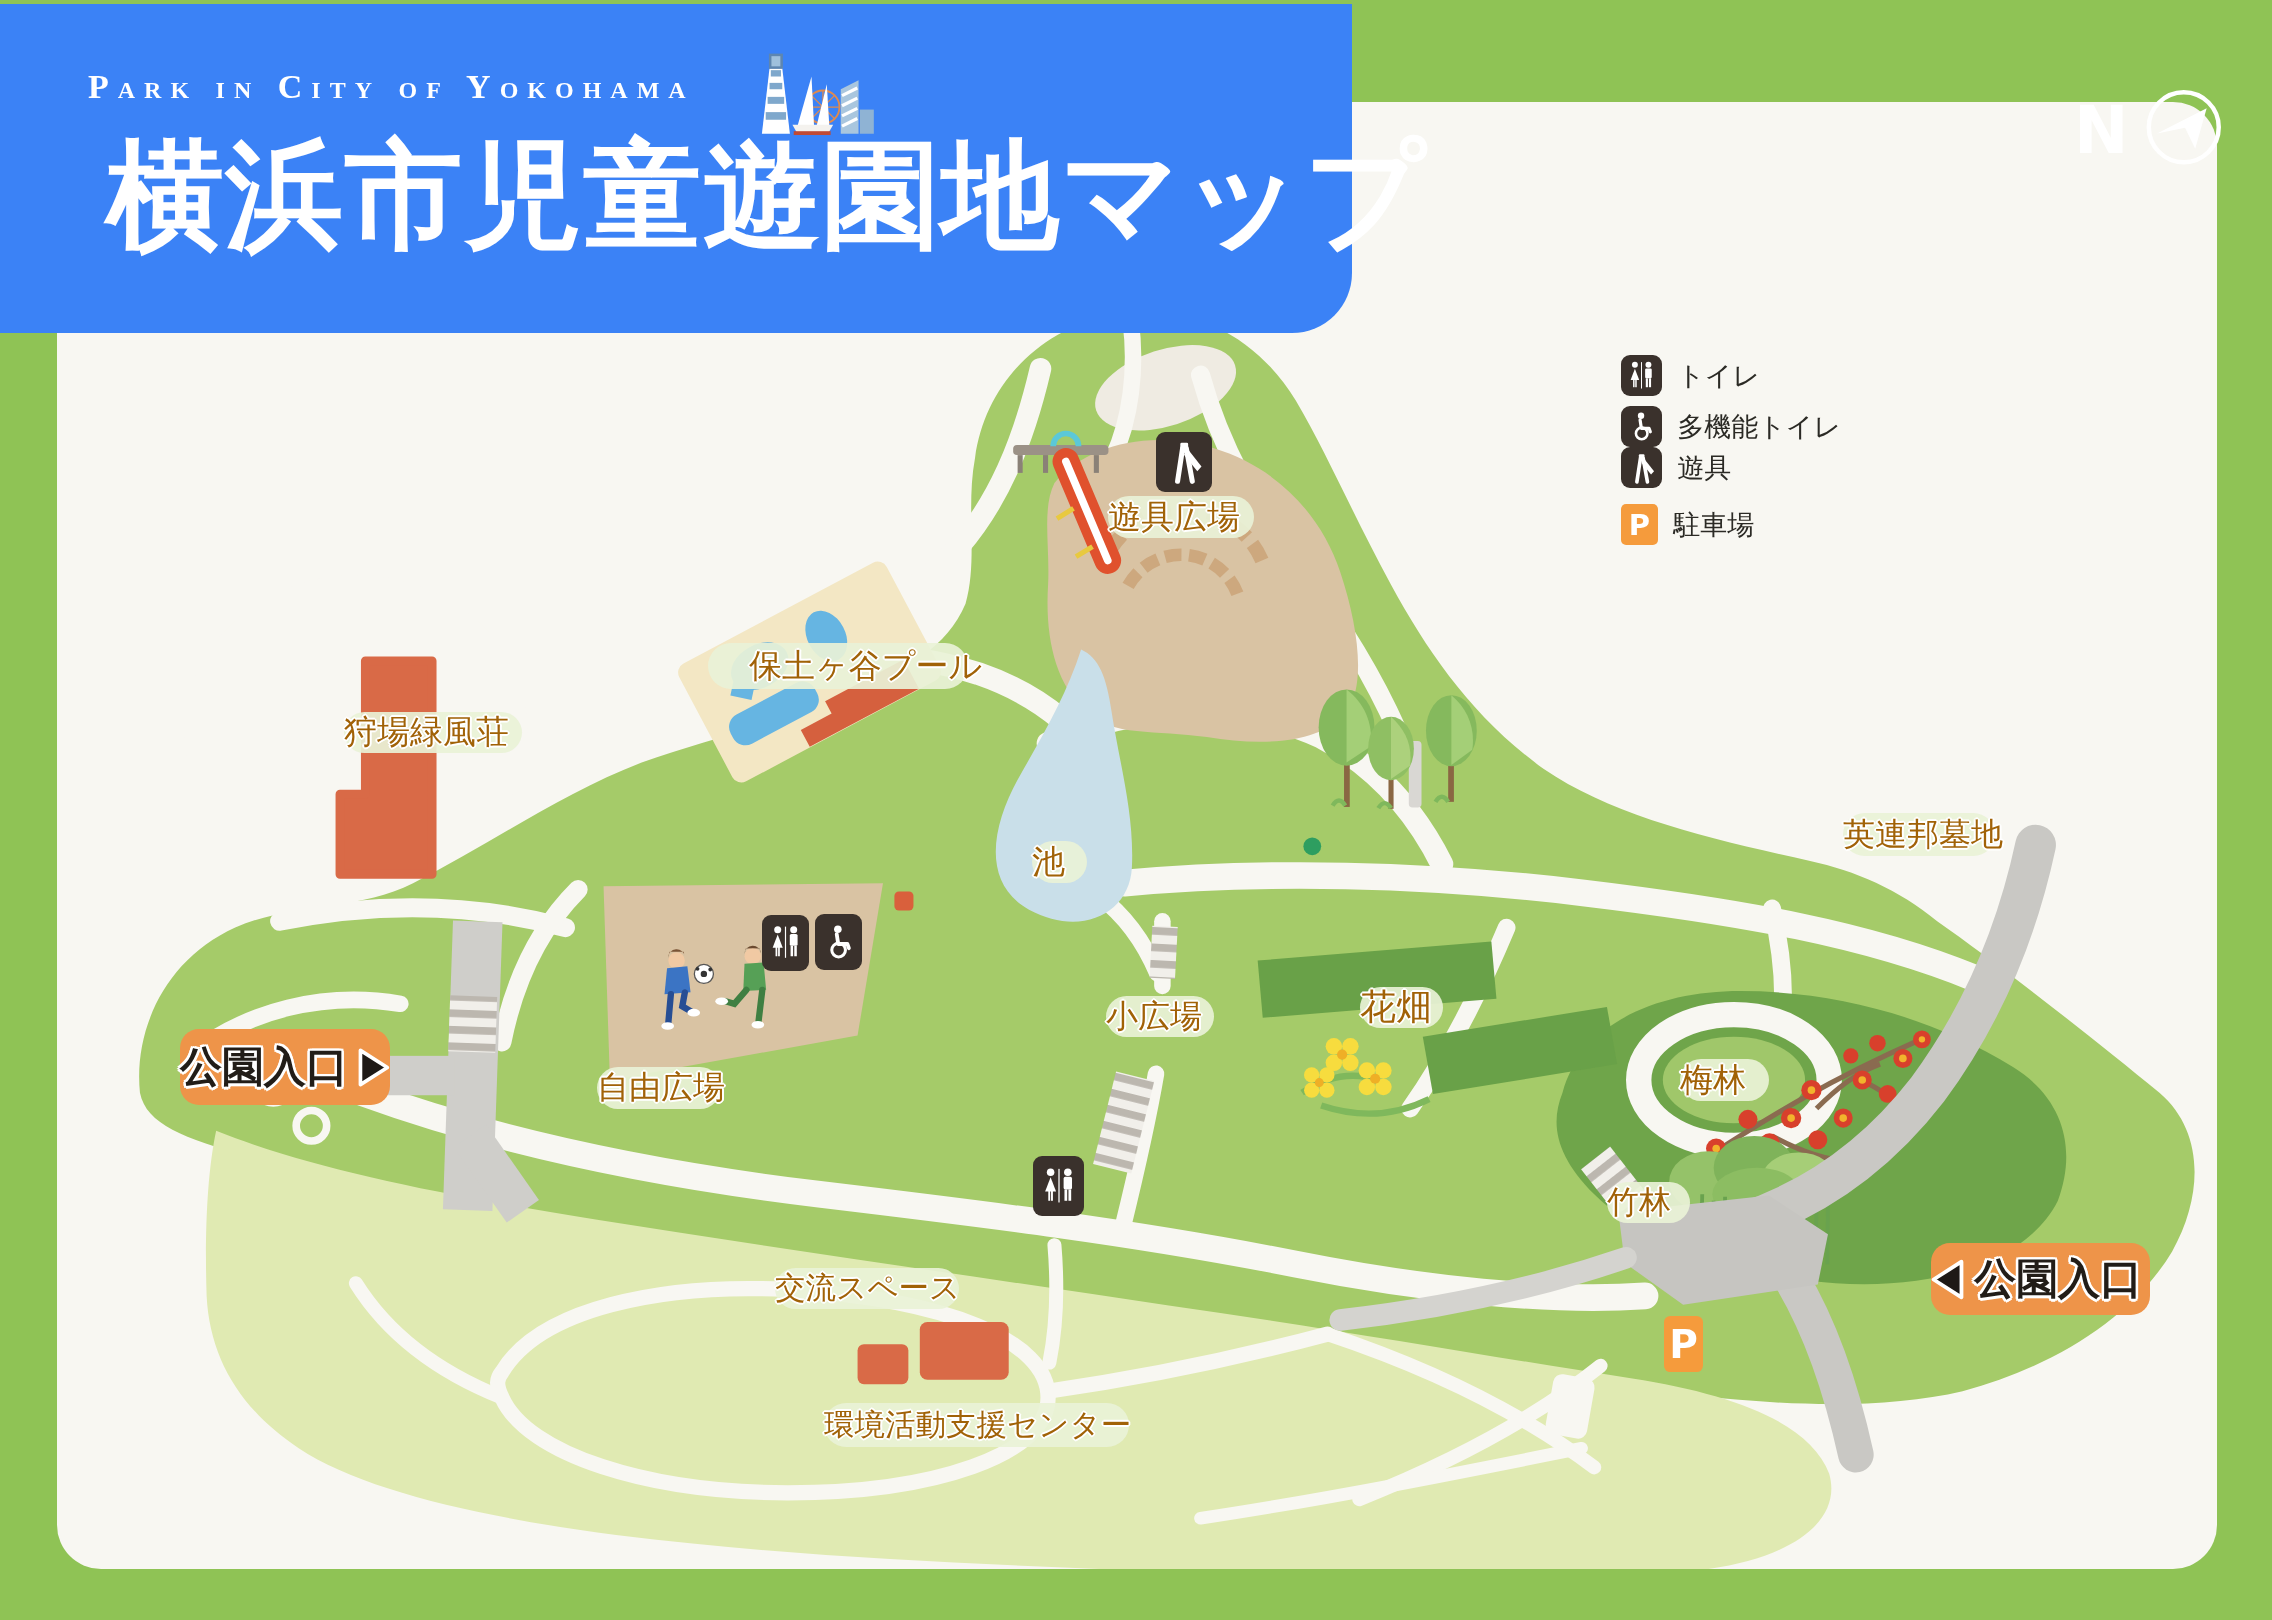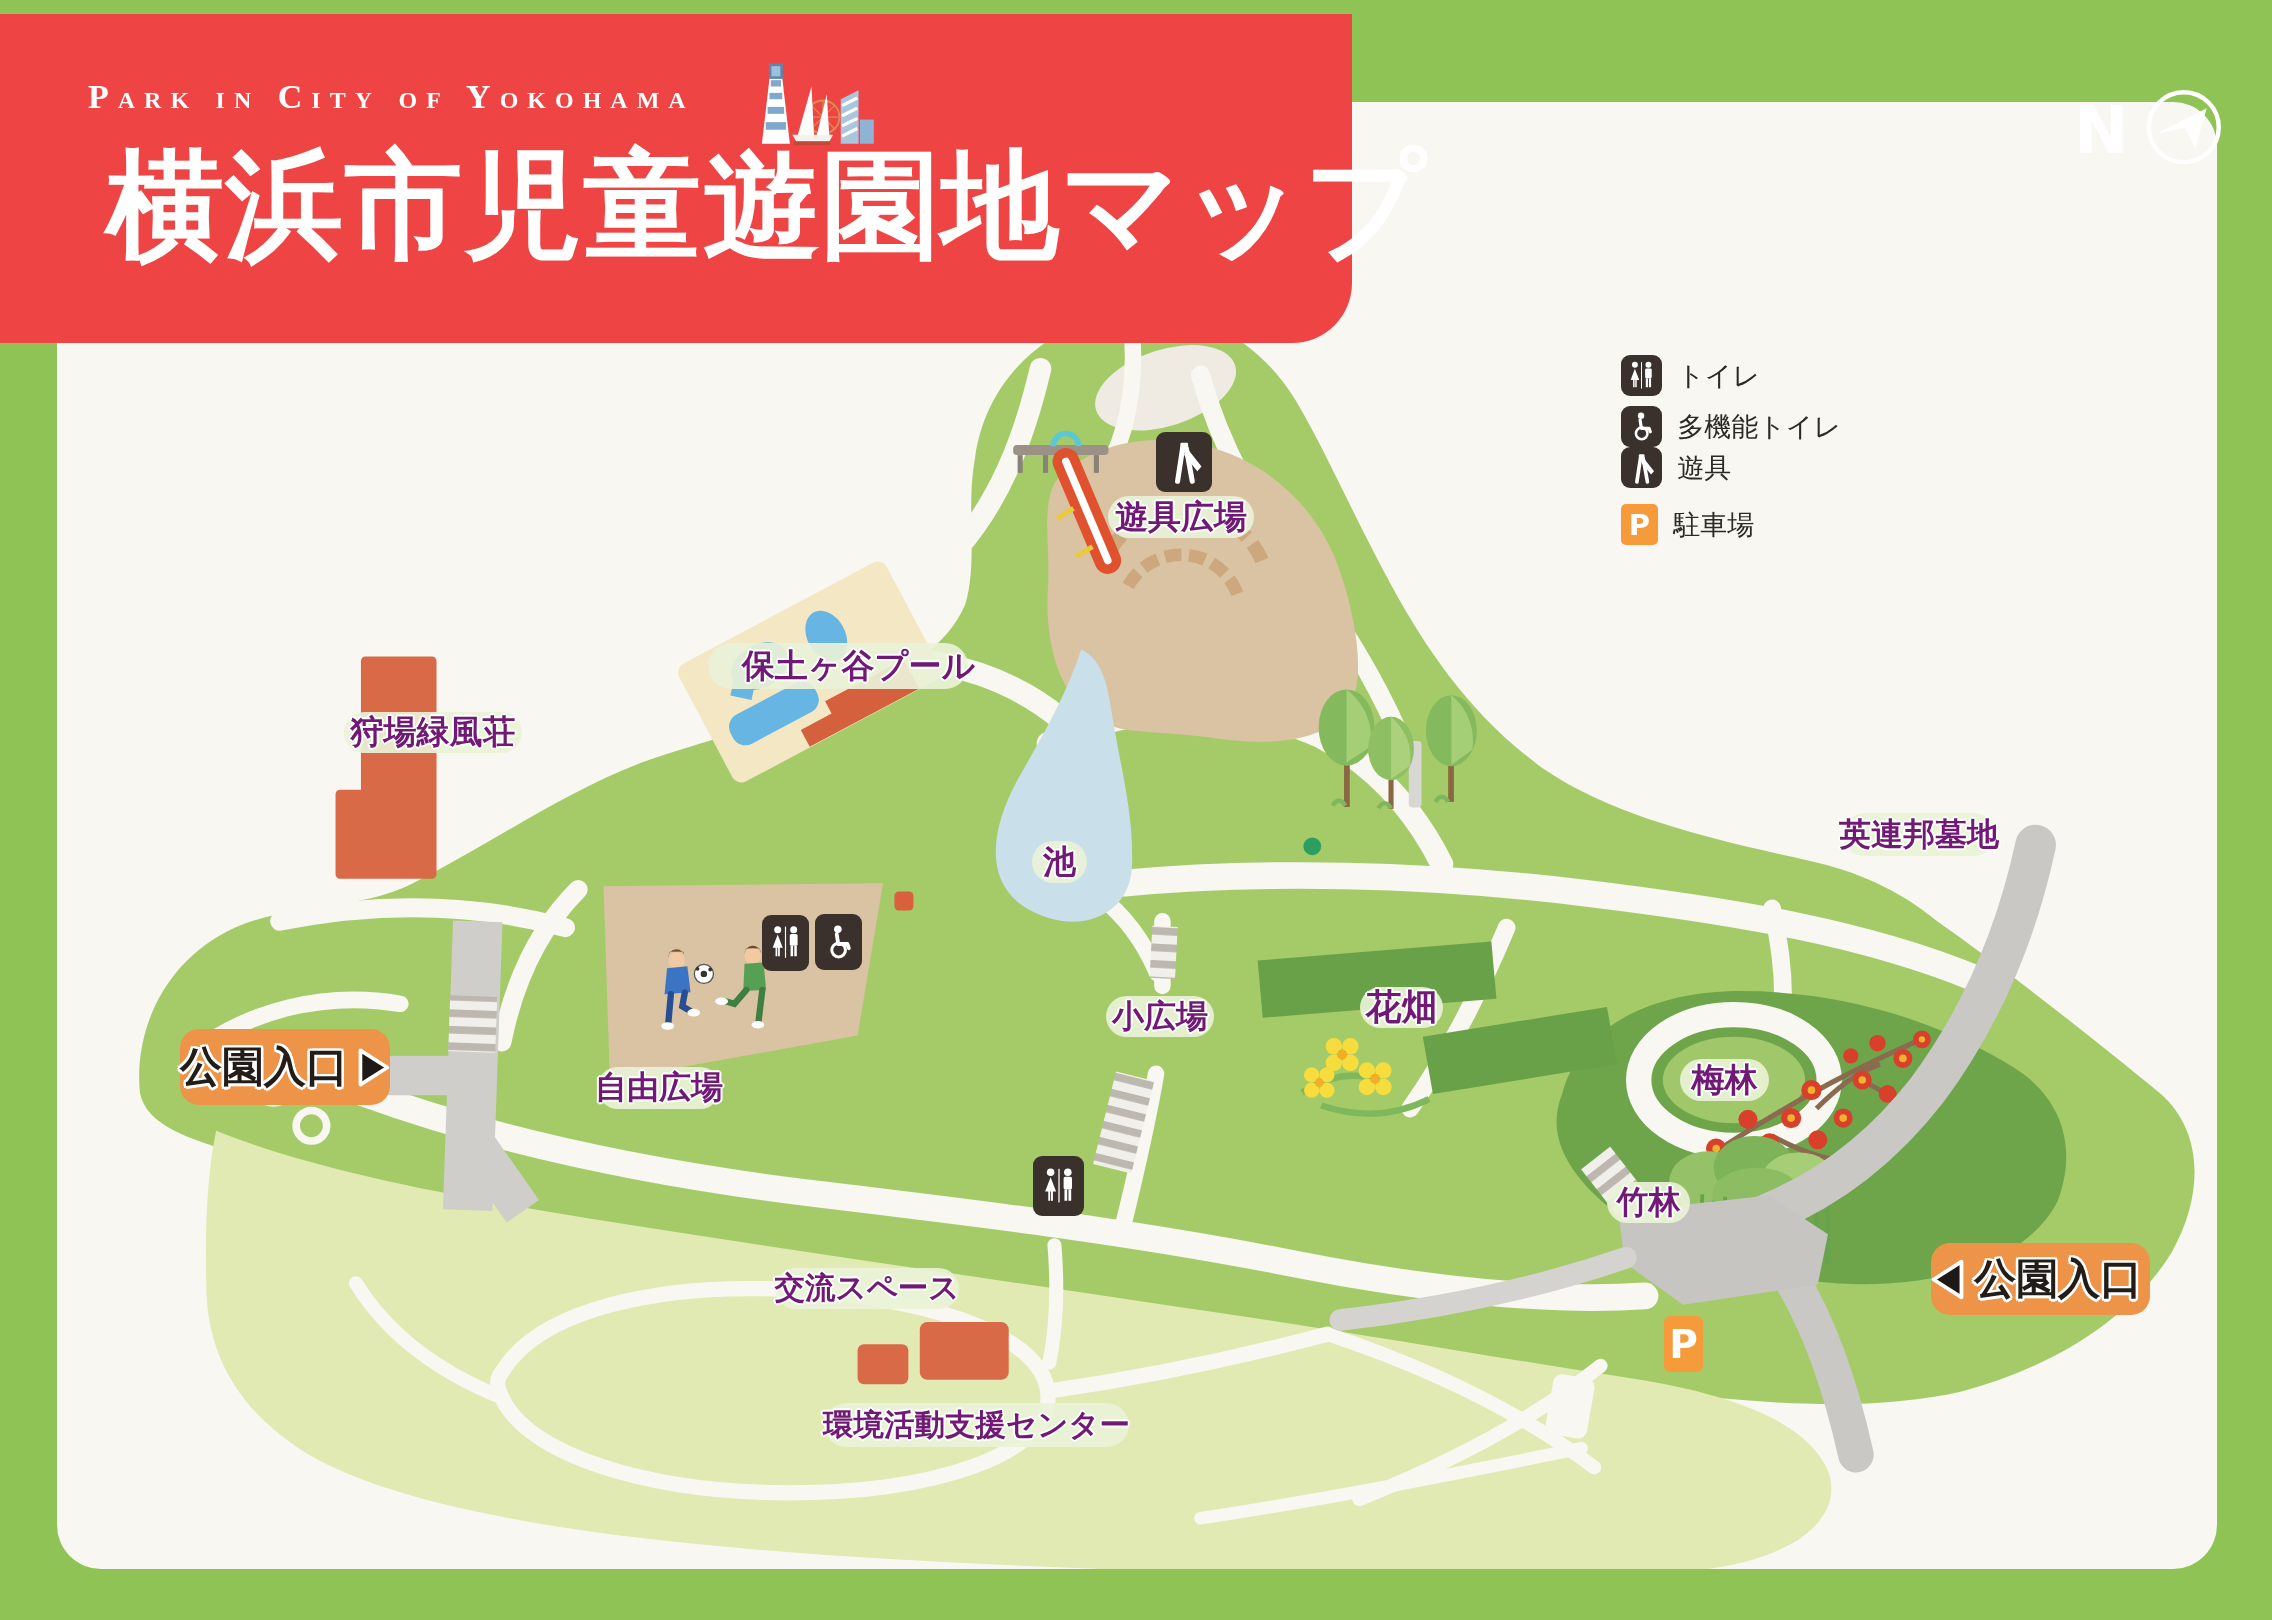--- a/index.html
+++ b/index.html
@@ -1,34 +1,34 @@
 <!DOCTYPE html>
 <html style="font-size:10.2px"><head>
 <meta charset="utf-8">
 <style>
   html,body{margin:0;padding:0;}
   .page{position:relative;width:2273px;height:1620px;background:#8FC355;overflow:hidden;
         font-family:"DejaVu Sans","Liberation Sans",sans-serif;}
   .map-area{position:absolute;left:57px;top:102px;width:2160px;height:1467px;
         background:#F8F7F2;border-radius:44px;overflow:hidden;}
   .terrain{position:absolute;left:0;top:0;}
-  .header-block{position:absolute;left:0;top:14px;width:1352px;height:329px;
-        background:#ef4444;border-radius:0 0 60px 0;}
+  .header-block{position:absolute;left:0;top:4px;width:1352px;height:329px;
+        background:#3b82f6;border-radius:0 0 60px 0;}
   .subtitle{position:absolute;left:88px;top:64px;color:#FFFFFF;
         font-family:"Liberation Serif","DejaVu Serif",serif;font-variant:small-caps;
         font-weight:600;font-size:34px;letter-spacing:9px;white-space:nowrap;}
   .main-title{position:absolute;left:76px;top:113px;color:#FFFFFF;font-weight:800;
         font-size:118px;letter-spacing:1.3px;white-space:nowrap;margin-left:30px;}
   .logo{position:absolute;left:753px;top:47px;}
   .compass{position:absolute;left:2074px;top:84px;}
   .compass .n{position:absolute;left:0;top:9px;color:#fff;font-weight:800;font-size:65px;}
   .compass svg{position:absolute;left:64px;top:0;}
   
-  .pill{position:absolute;display:flex;align-items:center;justify-content:center;
-        background:rgba(233,242,215,0.92);border-radius:25.4px;color:#701a75;font-weight:700;
+  .pill{position:absolute;display:flex;align-items:center;justify-content:flex-start;
+        background:rgba(233,242,215,0.92);border-radius:25.4px;color:#a16207;font-weight:400;
         white-space:nowrap;}
   .pill span{text-shadow:1.9px 0 0 #fff,-1.9px 0 0 #fff,0 1.9px 0 #fff,0 -1.9px 0 #fff,
         1.3px 1.3px 0 #fff,-1.3px 1.3px 0 #fff,1.3px -1.3px 0 #fff,-1.3px -1.3px 0 #fff;}
   .entrance{position:absolute;display:flex;align-items:center;justify-content:flex-start;gap:10.2px;
         background:#EE9449;border-radius:19px;color:#221D18;font-weight:800;font-size:42px;
         white-space:nowrap;}
   .entrance span{text-shadow:2.5px 0 0 #fff,-2.5px 0 0 #fff,0 2.5px 0 #fff,0 -2.5px 0 #fff,
         1.9px 1.9px 0 #fff,-1.9px 1.9px 0 #fff,1.9px -1.9px 0 #fff,-1.9px -1.9px 0 #fff;}
   .ic{position:absolute;display:flex;align-items:center;justify-content:center;border-radius:9px;}
   .ic-dark{background:#3A312C;}

